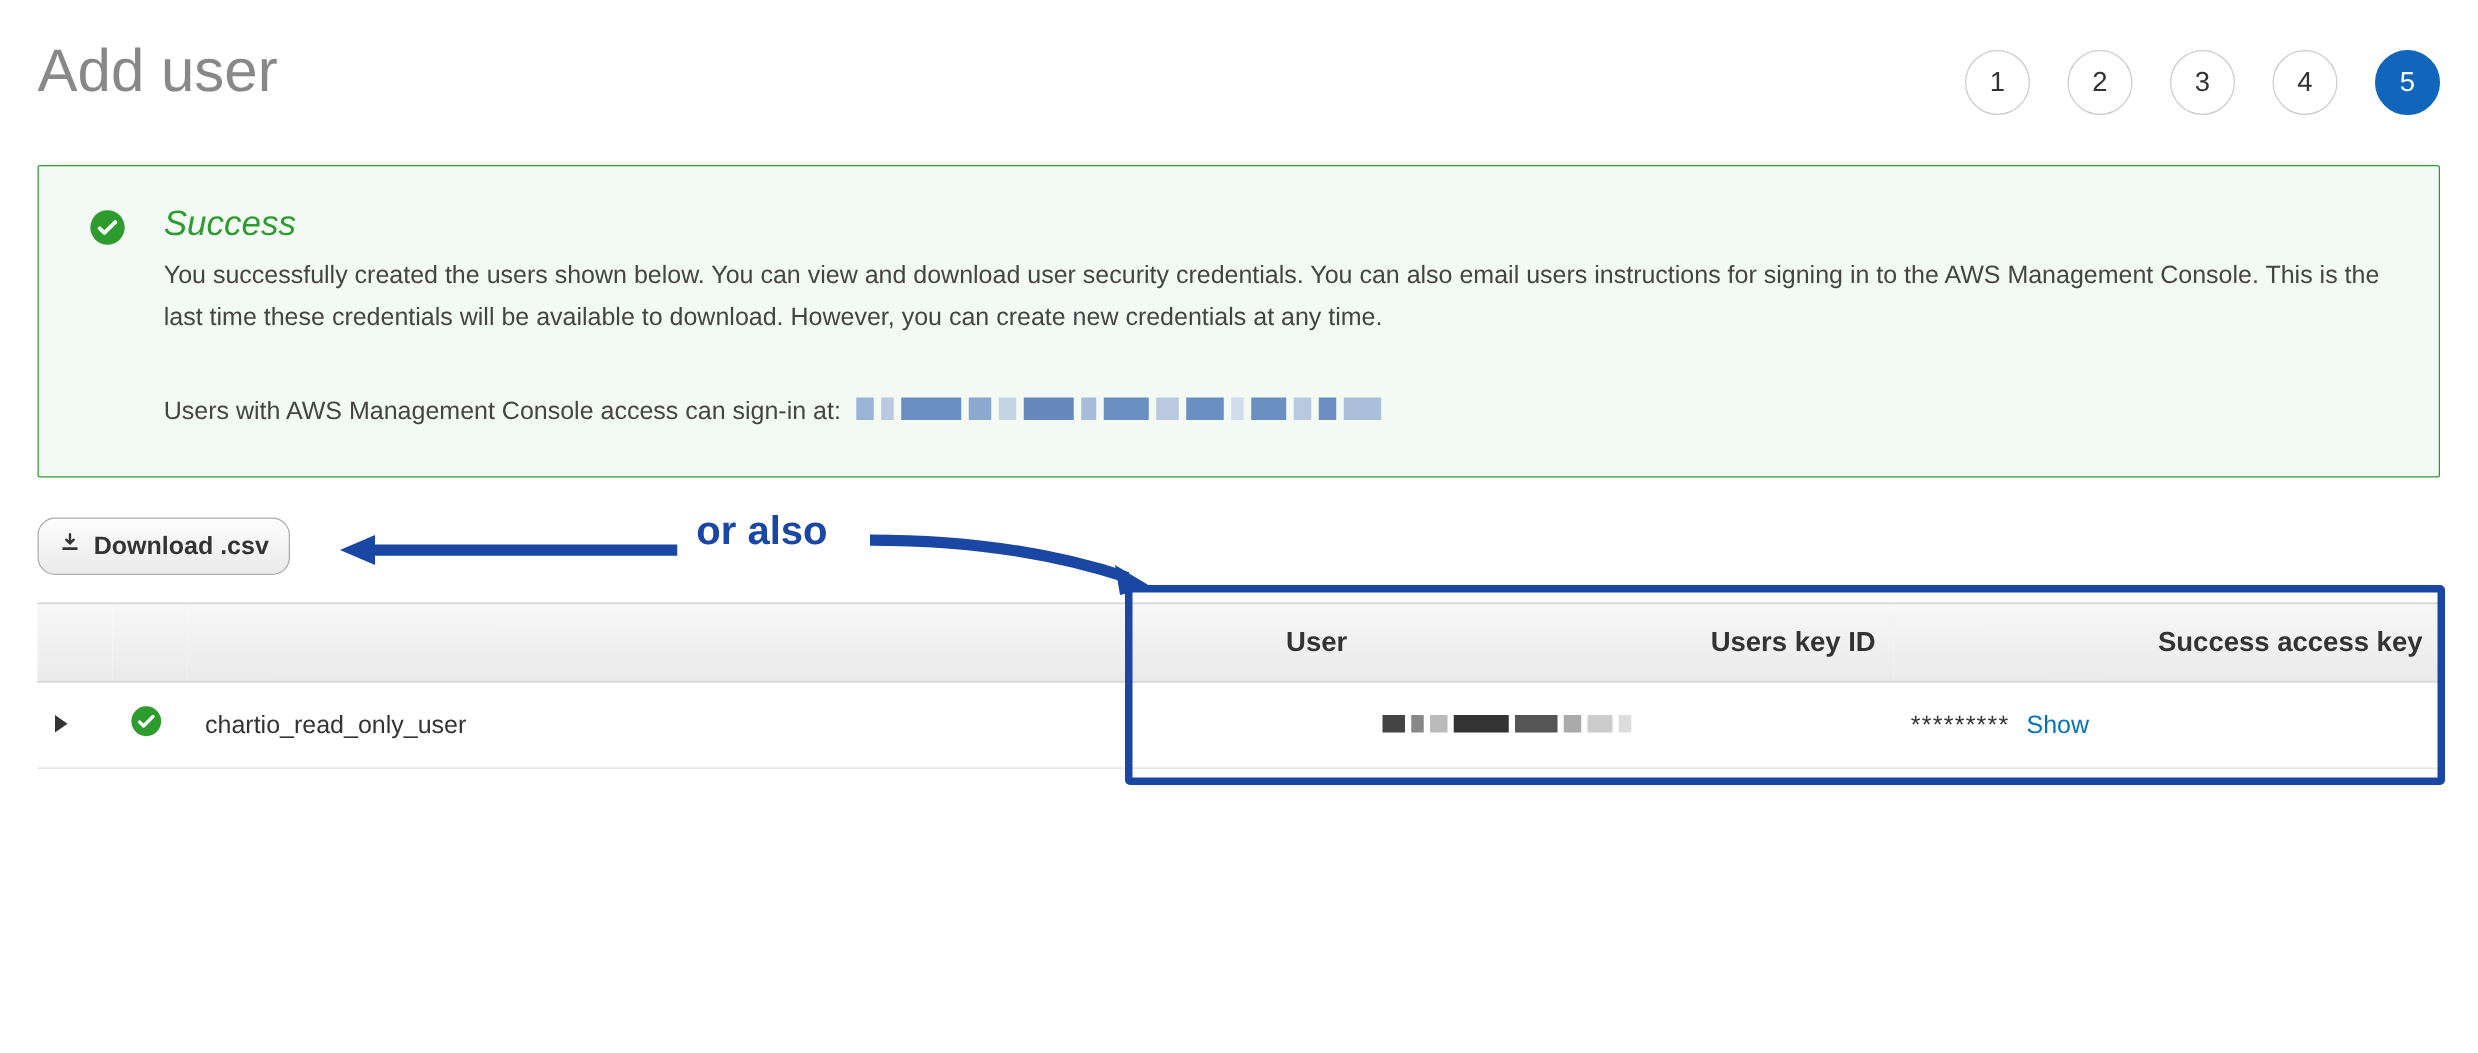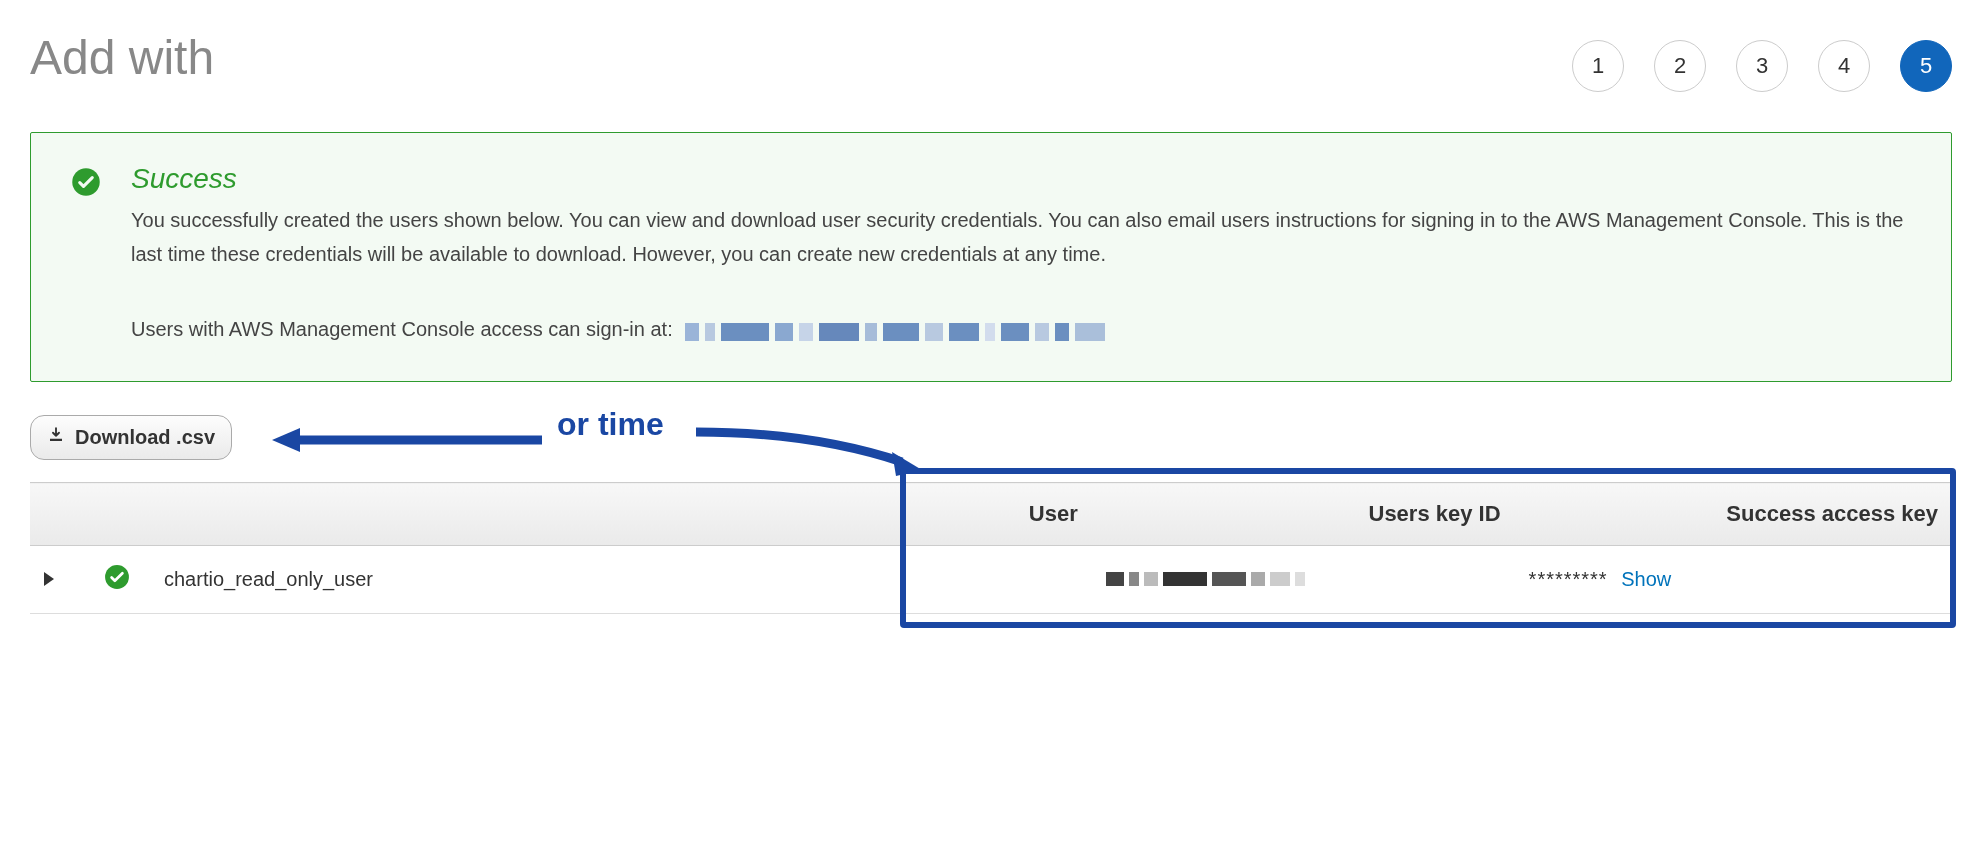--- a/index.html
+++ b/index.html
@@ -67,21 +67,21 @@
     .success-msg {
       color: #444;
       font-size: 20px;
       line-height: 1.7;
       margin-bottom: 20px;
     }
     .signin-line {
       color: #444;
       font-size: 20px;
       display: flex;
-      align-items: flex-end;
+      align-items: flex-start;
       gap: 12px;
       flex-wrap: wrap;
       margin-top: 47px;
     }
     .redacted-link {
       display: inline-flex;
       gap: 6px;
       align-items: center;
     }
     .redacted-link span {
@@ -183,21 +183,21 @@
       position: absolute;
       border: 6px solid #1a47a3;
       pointer-events: none;
       border-radius: 4px;
     }
   </style>
 </head>
 <body>
 
 <div class="header-row">
-  <h1 class="page-title">Add with</h1>
+  <h1 class="page-title">Add user</h1>
   <div class="steps">
     <div class="step">1</div>
     <div class="step">2</div>
     <div class="step">3</div>
     <div class="step">4</div>
     <div class="step active">5</div>
   </div>
 </div>
 
 <div class="success-box">
@@ -241,21 +241,21 @@
         <path d="M4 17h16v3H4z"></path>
       </svg>
     </span>
     <span>Download .csv</span>
   </button>
   <div class="annotation-wrap">
     <svg class="arrow-left" width="270" height="28">
       <line x1="270" y1="14" x2="22" y2="14" stroke="#1a47a3" stroke-width="9"></line>
       <polygon points="0,14 28,2 28,26" fill="#1a47a3"></polygon>
     </svg>
-    <span class="annotation-text">or time</span>
+    <span class="annotation-text">or also</span>
     <svg class="arrow-right" width="240" height="60">
       <path d="M 4 14 Q 120 14 210 44" stroke="#1a47a3" stroke-width="9" fill="none"></path>
       <polygon points="230,52 200,34 204,58" fill="#1a47a3"></polygon>
     </svg>
   </div>
 </div>
 
 <div class="table-wrap">
   <table class="table">
     <thead>

